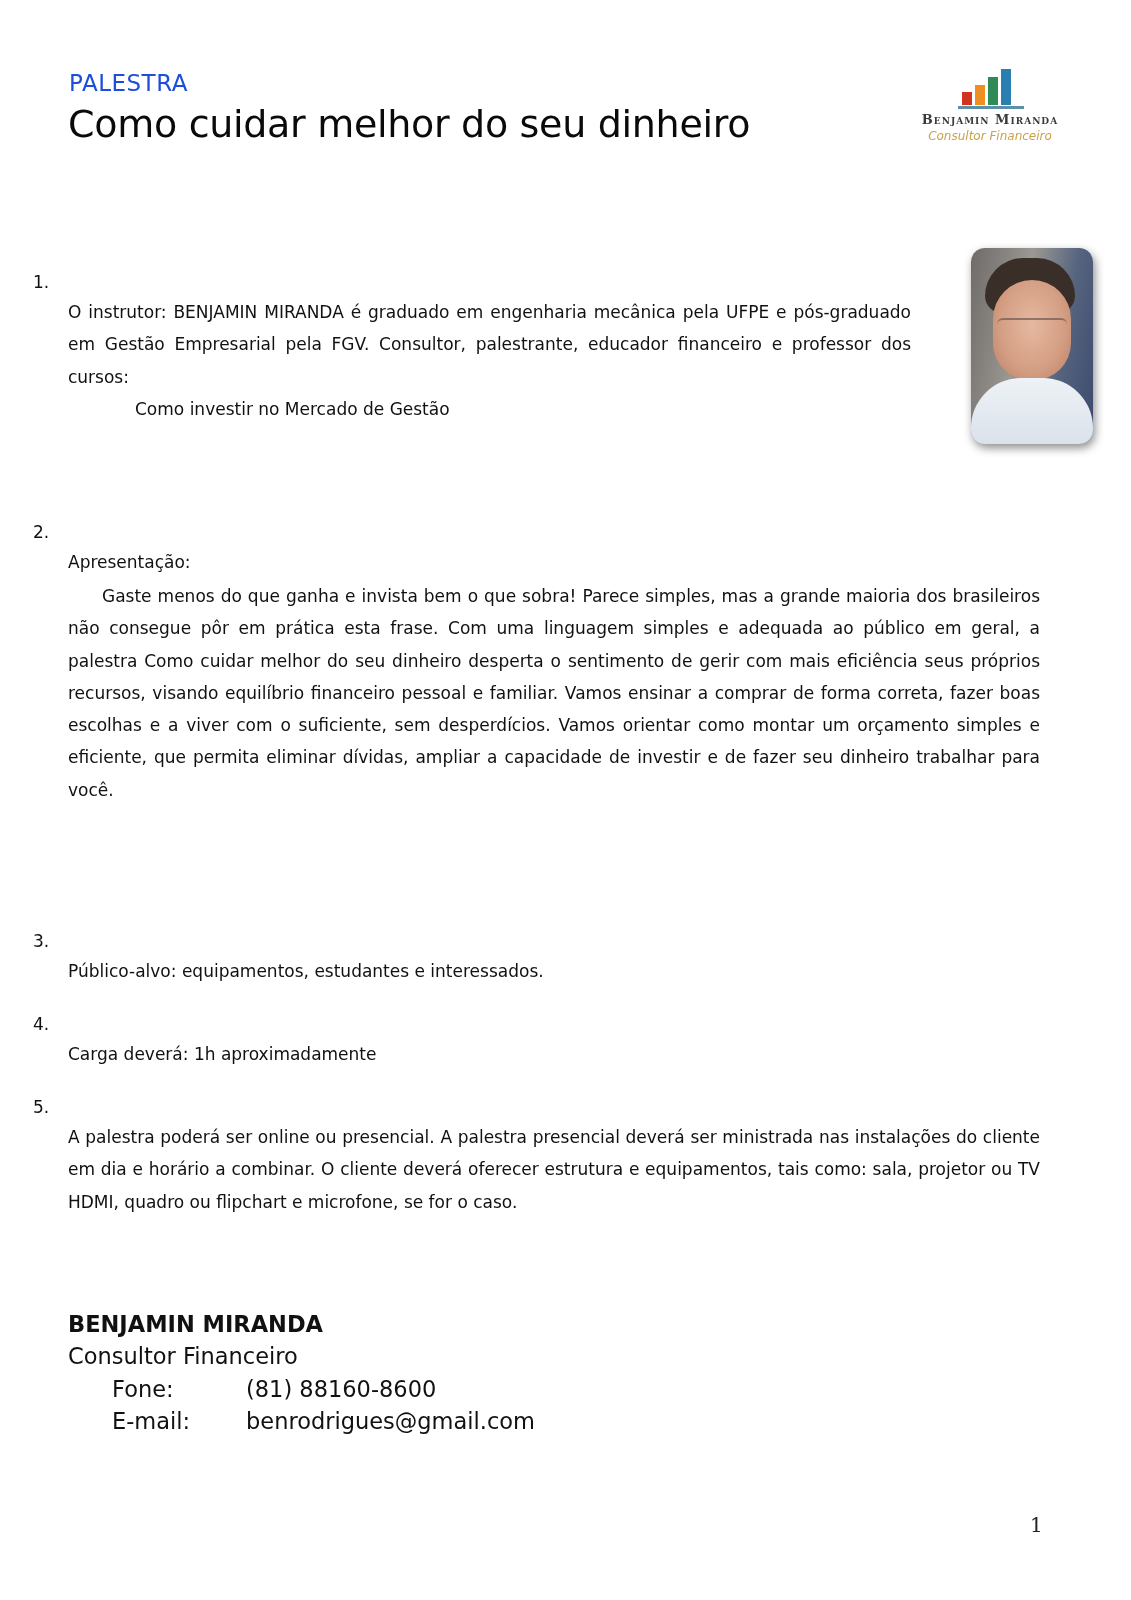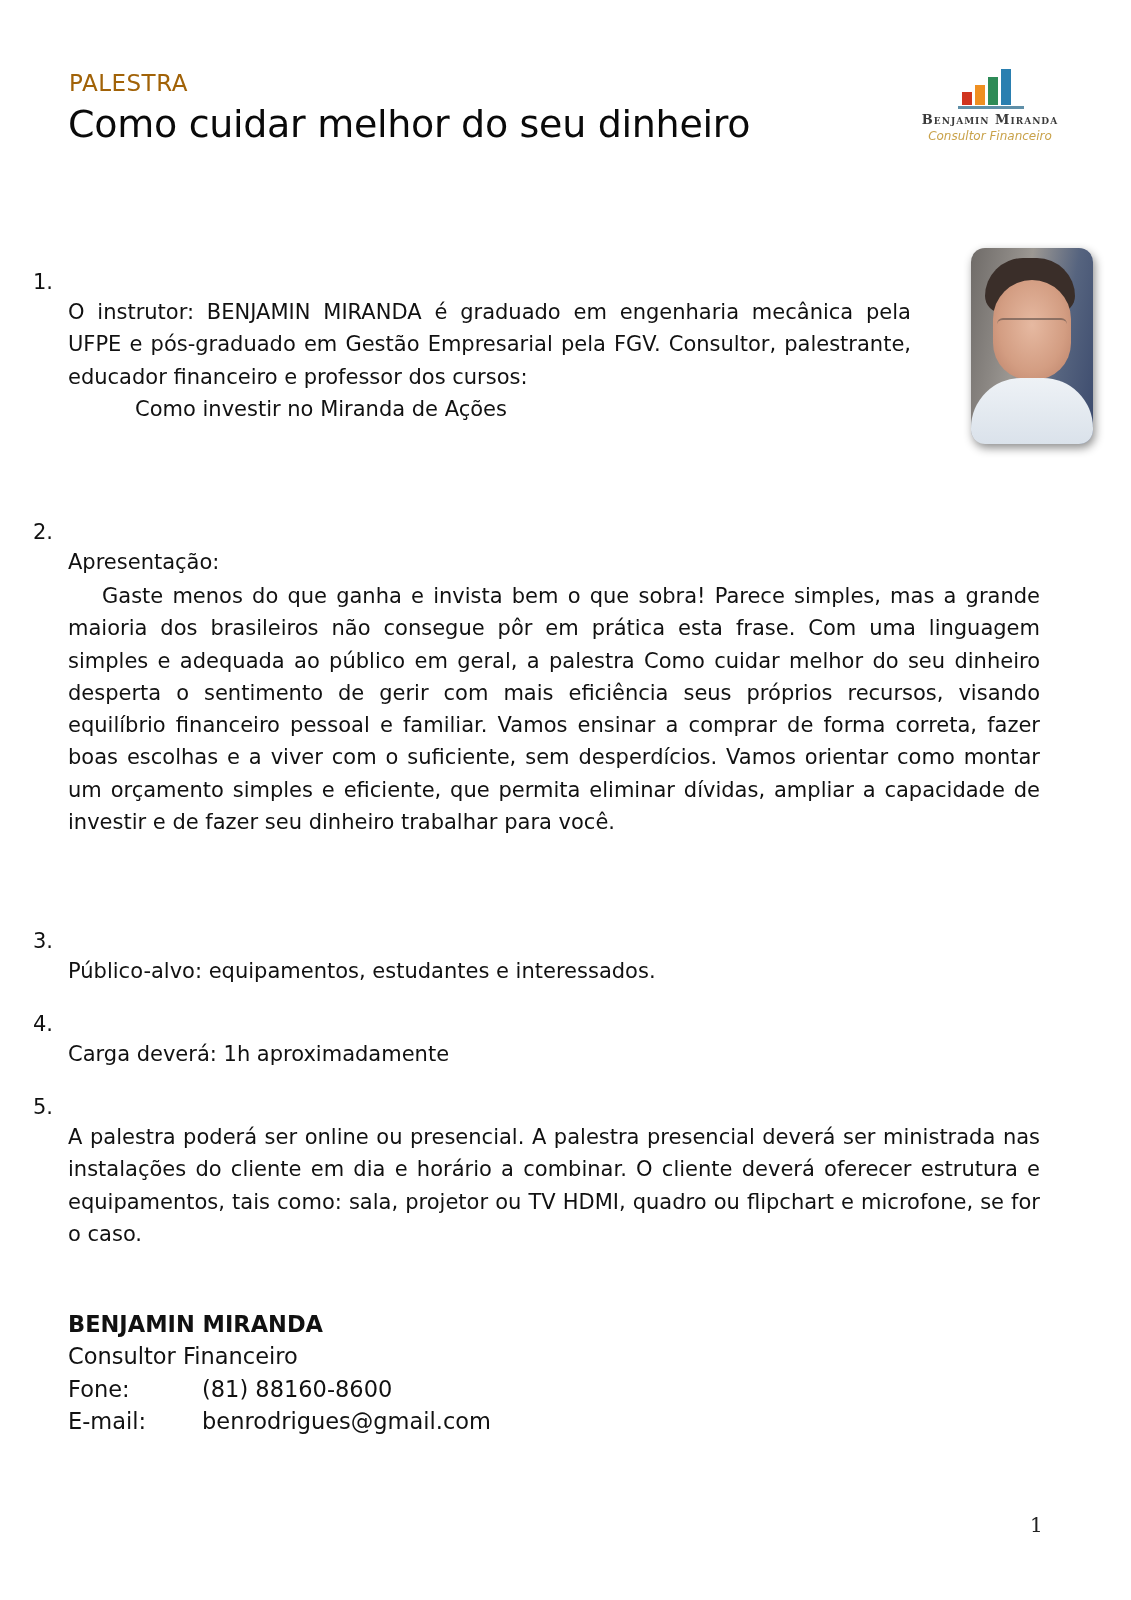--- a/index.html
+++ b/index.html
@@ -4,21 +4,21 @@
   <style>
     html, body { margin: 0; padding: 0; background: #ffffff; }
     body {
       width: 1131px; height: 1600px; position: relative; overflow: hidden;
       font-family: "DejaVu Sans", sans-serif; color: #111111;
     }
     .page { position: absolute; left: 0; top: 0; width: 1131px; height: 1600px; }
 
     .kicker {
       position: absolute; left: 69px; top: 70px;
-      font-size: 23px; letter-spacing: 0.5px; color: #a16207;
+      font-size: 23px; letter-spacing: 0.5px; color: #1d4ed8;
       font-family: "DejaVu Sans", sans-serif; font-weight: normal;
     }
     .title {
       position: absolute; left: 68px; top: 102px;
       font-size: 38px; font-weight: normal; color: #0a0a0a; letter-spacing: -0.3px;
       font-family: "DejaVu Sans", sans-serif;
     }
 
     .logo { position: absolute; left: 900px; top: 66px; width: 180px; height: 85px; }
     .logo-bars { position: absolute; left: 62px; top: 3px; width: 58px; height: 40px; }
@@ -53,21 +53,21 @@
     .photo .glasses {
       position: absolute; left: 26px; top: 70px; width: 70px; height: 14px;
       border-top: 2px solid #6d5a52; border-radius: 6px; opacity: 0.7;
     }
     .photo .shirt {
       position: absolute; left: 0; top: 130px; width: 122px; height: 70px;
       background: linear-gradient(180deg, #eef2f6 0%, #d9e1ea 100%);
       border-radius: 50px 50px 0 0;
     }
 
-    .body-text { font-size: 21px; line-height: 32.3px; color: #111; font-family: "DejaVu Sans", sans-serif; }
+    .body-text { font-size: 17px; line-height: 32.3px; color: #111; font-family: "DejaVu Sans", sans-serif; }
     .justify { text-align: justify; text-align-last: left; }
 
     .item { position: absolute; left: 33px; }
     .num { position: absolute; left: 0; top: 0; }
     .item-body { position: absolute; left: 35px; top: 0; margin-top: 30px; }
 
     .item1 { top: 266px; }
     .item1 .item-body { width: 843px; }
     .course { display: block; padding-left: 67px; }
 
@@ -76,21 +76,21 @@
     .apres-para p { margin: 0; text-indent: 34px; }
 
     .item3 { top: 925px; }
     .item4 { top: 1008px; }
     .item5 { top: 1091px; }
     .item5 .item-body { width: 972px; }
 
     .signature { position: absolute; left: 68px; top: 1308px; font-size: 22.5px; line-height: 32.3px; }
     .sig-name { font-weight: bold; display: block; }
     .sig-row { display: block; }
-    .sig-label { display: inline-block; width: 134px; }
+    .sig-label { display: inline-block; width: 134px; margin-left: 44px; }
 
     .page-number {
       position: absolute; left: 1030px; top: 1513px;
       font-family: "DejaVu Serif", serif; font-size: 20px; color: #222;
     }
   </style>
 </head>
 <body>
 
 <div class="page">
@@ -114,21 +114,21 @@
     <div class="hair"></div>
     <div class="face"></div>
     <div class="glasses"></div>
     <div class="shirt"></div>
   </div>
 
   <div class="item item1 body-text">
     <span class="num">1.</span>
     <div class="item-body">
       <div class="justify">O instrutor: BENJAMIN MIRANDA é graduado em engenharia mecânica pela UFPE e pós-graduado em Gestão Empresarial pela FGV. Consultor, palestrante, educador financeiro e professor dos cursos:</div>
-      <span class="course">Como investir no Miranda de Ações</span>
+      <span class="course">Como investir no Mercado de Gestão</span>
     </div>
   </div>
 
   <div class="item item2 body-text">
     <span class="num">2.</span>
     <div class="item-body">Apresentação:</div>
   </div>
   <div class="apres-para body-text">
     <p class="justify">Gaste menos do que ganha e invista bem o que sobra! Parece simples, mas a grande maioria dos brasileiros não consegue pôr em prática esta frase. Com uma linguagem simples e adequada ao público em geral, a palestra Como cuidar melhor do seu dinheiro desperta o sentimento de gerir com mais eficiência seus próprios recursos, visando equilíbrio financeiro pessoal e familiar. Vamos ensinar a comprar de forma correta, fazer boas escolhas e a viver com o suficiente, sem desperdícios. Vamos orientar como montar um orçamento simples e eficiente, que permita eliminar dívidas, ampliar a capacidade de investir e de fazer seu dinheiro trabalhar para você.</p>
   </div>

